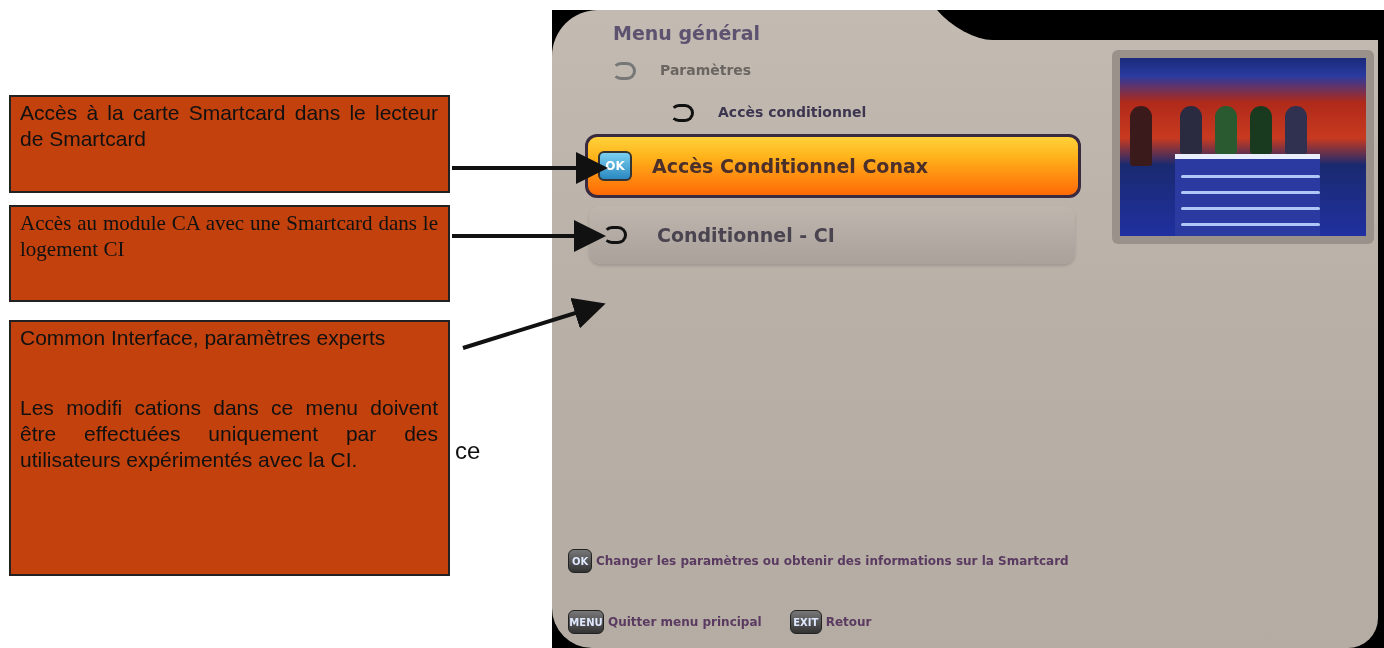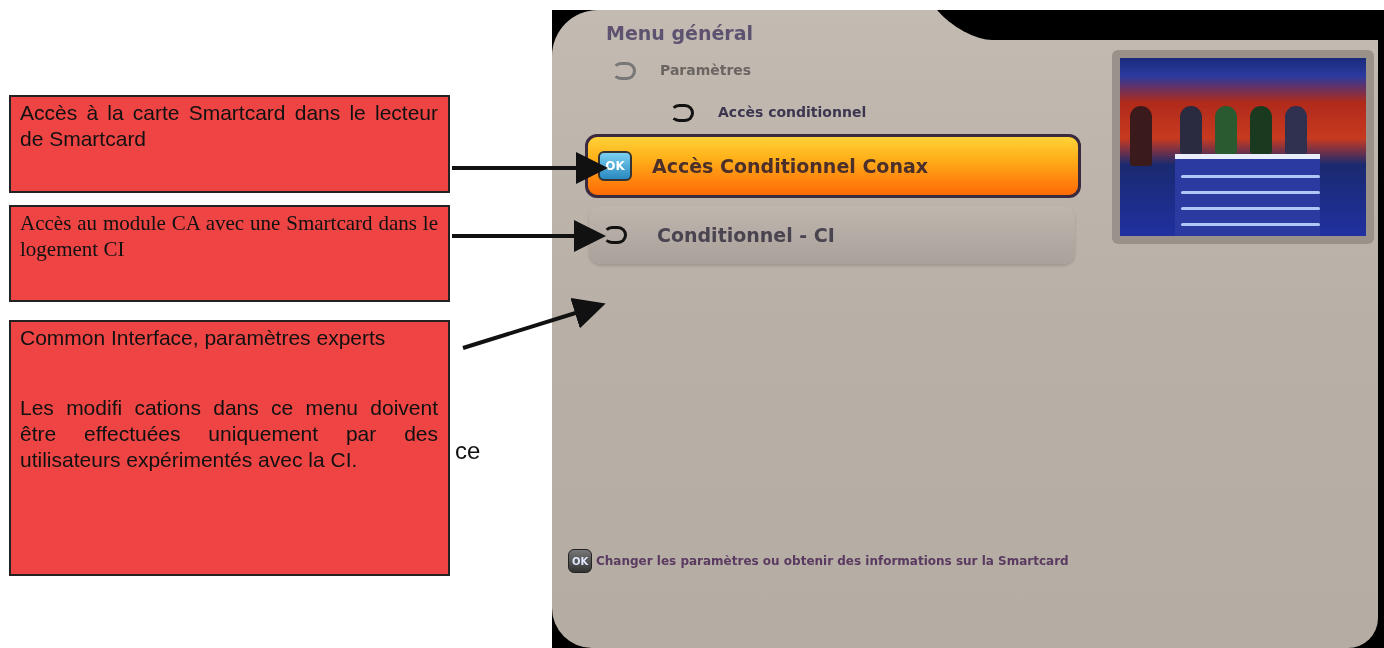--- a/index.html
+++ b/index.html
@@ -1,40 +1,40 @@
 <!DOCTYPE html>
 <html><head>
 <meta charset="utf-8">
 <style>
   html, body { margin:0; padding:0; }
   body { width:1384px; height:648px; background:#ffffff; position:relative; overflow:hidden;
          font-family:"Liberation Sans", sans-serif; }
 
   
-  .callout { position:absolute; left:9px; width:441px; border:2px solid #222; background:#ef4444;
+  .callout { position:absolute; left:9px; width:441px; border:2px solid #222; background:#c2410c;
              box-sizing:border-box; padding:3px 10px 0 9px; font-size:21px; line-height:26px; color:#111;
              text-align:justify; }
   .callout p { margin:0; }
   .callout p + p { margin-top:44px; }
   #callout-1 { top:95px; height:98px; }
   #callout-2 { top:205px; height:97px;font-family:Liberation Serif, serif; }
   #callout-3 { top:320px; height:256px; }
   .overflow-word { position:absolute; left:455px; top:437px; font-size:24px; color:#111; }
 
   
   svg.arrows { position:absolute; left:0; top:0; width:1384px; height:648px; pointer-events:none; }
 
   
   .tv { position:absolute; left:552px; top:10px; width:832px; height:638px; background:#000; overflow:hidden; }
   .panel { position:absolute; left:0; top:0; width:826px; height:638px;
            background:linear-gradient(180deg,#c3bbb2 0%,#b8b0a7 50%,#b5ada4 100%);
            border-radius:46px 0 30px 40px; }
   .tab-cut { position:absolute; left:385px; top:0; width:450px; height:30px; background:#000;
              border-radius:0 0 0 60px; transform:skewX(40deg); transform-origin:top left; }
-  .menu-title { position:absolute; left:54px; top:12px; font-family:"DejaVu Sans", sans-serif;
+  .menu-title { position:absolute; left:61px; top:12px; font-family:"DejaVu Sans", sans-serif;
                 font-size:19px; font-weight:bold; color:#5d5270; }
   .crumb { position:absolute; font-family:"DejaVu Sans", sans-serif; font-size:14px; font-weight:bold; }
   .crumb .ico { display:inline-block; width:18px; height:12px; border:3px solid currentColor;
                 border-radius:10px; border-left-color:transparent; margin-right:24px; vertical-align:middle; }
   #crumb-1 { left:60px; top:52px; color:#6a6560; }
   #crumb-1 .ico { color:#777; }
   #crumb-2 { left:118px; top:94px; color:#3c3650; }
   #crumb-2 .ico { color:#111; }
 
   .item { position:absolute; left:37px; width:486px; height:58px; border-radius:12px; box-sizing:border-box;
@@ -116,20 +116,27 @@
             <i style="top:48px"></i>
             <i style="top:64px"></i>
           </div>
       </div>
     </div>
 
     <div class="hint" id="hint-1">
       <span class="key" style="width:22px;">OK</span>
       <span>Changer les paramètres ou obtenir des informations sur la Smartcard</span>
     </div>
+    <div class="hint" id="hint-2">
+      <span class="key" style="width:34px;">MENU</span>
+      <span>Quitter menu principal</span>
+      <span class="sep"></span>
+      <span class="key" style="width:30px;">EXIT</span>
+      <span>Retour</span>
+    </div>
   </div>
   <div class="tab-cut"></div>
 </div>
 
 <div class="overflow-word">ce</div>
 
 <svg class="arrows">
   <defs>
     <marker id="ah" markerWidth="8" markerHeight="8" refX="6" refY="4" orient="auto" markerUnits="strokeWidth">
       <path d="M0,0 L8,4 L0,8 z" fill="#111"></path>

